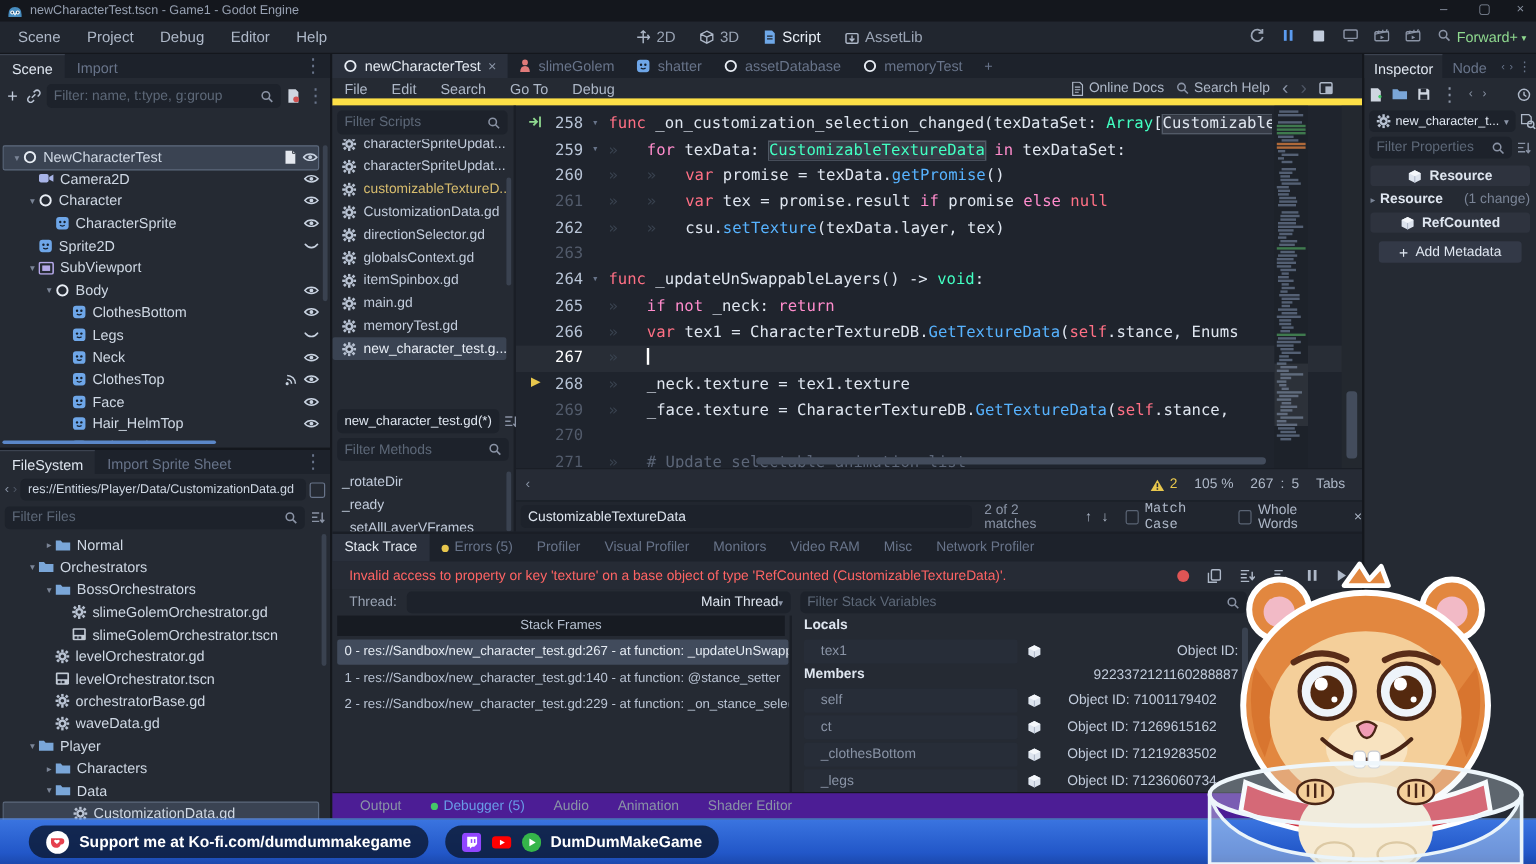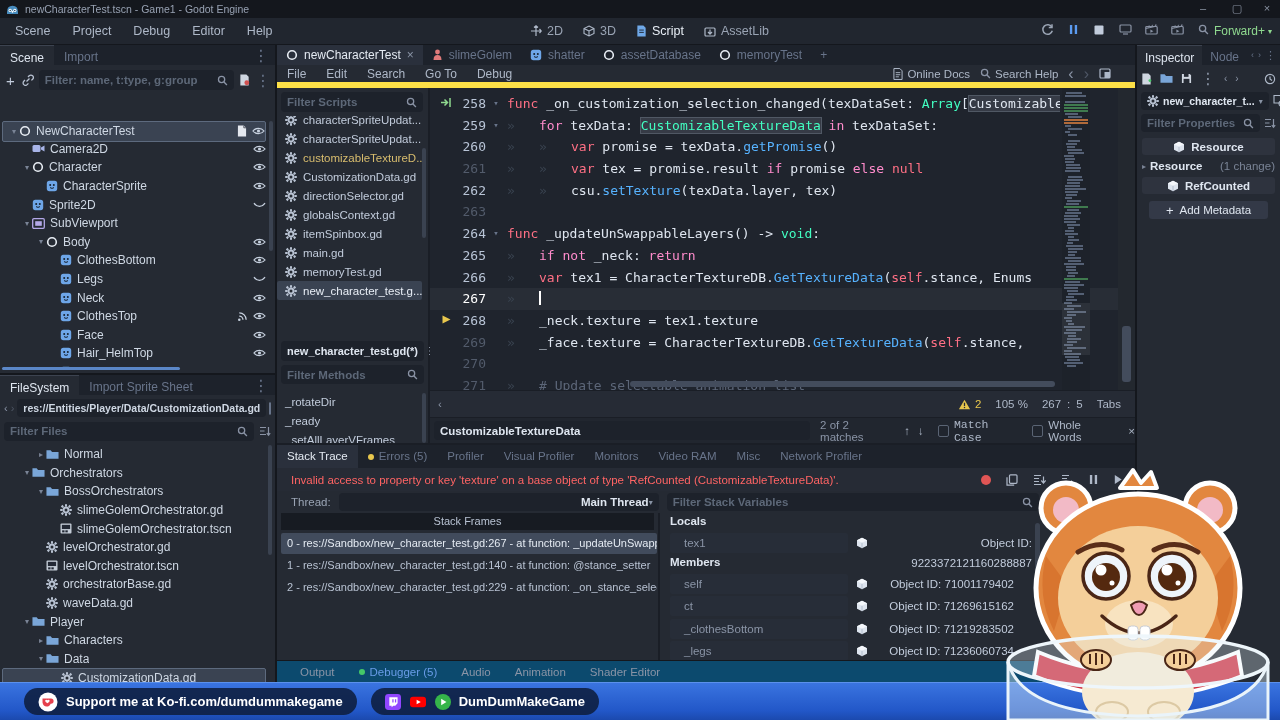--- a/index.html
+++ b/index.html
@@ -19,21 +19,21 @@
   .ws{display:flex;align-items:center;gap:5px;padding:0 10px;color:#9aa4b4;}
   .ws.active{color:#e8eef6;}
   .pb-ico{width:26px;text-align:center;}
   
   .panel{background:#252a33;}
   .dockhdr{background:#1d222b;}
   .tab{padding:2px 10px;font-size:12px;color:#68748a;height:20px;line-height:20px;box-sizing:border-box;}
   .tab.active{background:#252a33;color:#dfe6f0;border-top:1px solid #3c4350;}
   .input{background:#1d222b;border-radius:4px;color:#5d6878;font-size:11.5px;display:flex;align-items:center;
          padding:0 6px;box-sizing:border-box;}
-  .input .ph{flex:1;overflow:hidden;white-space:nowrap;font-weight:bold;}
+  .input .ph{flex:1;overflow:hidden;white-space:nowrap;}
   .treerow{position:absolute;left:0;right:7px;height:18.6px;display:flex;align-items:center;font-size:12px;color:#cfd8e4;white-space:nowrap;}
   .treerow .arrow{width:10px;color:#7a8496;font-size:8px;text-align:center;flex:0 0 auto;}
   .treerow .lbl{margin-left:5px;overflow:hidden;text-overflow:ellipsis;}
   .treerow .trail{margin-left:auto;display:flex;gap:5px;color:#c8d2e0;}
   .treerow.sel{background:#3a4352;border:1px solid #5d6a7e;border-radius:2px;}
   .scrollthumb{position:absolute;background:#3a4250;border-radius:3px;}
   
   .stab{display:flex;align-items:center;gap:6px;padding:0 9px;height:20px;font-size:12px;color:#68748a;}
   .stab.active{background:#2a303c;color:#e4eaf2;}
   .smenu{padding:0 10px;font-size:12px;color:#aeb8c8;}
@@ -1576,21 +1576,21 @@
               <path d="M6 0.8 L11 3.3 V8.7 L6 11.2 L1 8.7 V3.3Z" fill="#dde4ee"></path>
               <path d="M1 3.3 L6 5.8 L11 3.3 L6 0.8Z" fill="#f4f7fb"></path>
               <path d="M6 5.8 V11.2" stroke="#aab4c4" stroke-width="0.8"></path>
             </svg>
           </span>
           <div class="varrow-val" style="left: 214px; top: 128px; width: 140px;">Object ID: 71236060734</div>
         </div>
       <div class="scrollthumb" style="left:758px;top:78px;width:5px;height:60px;"></div>
     </div>
 
-    <div class="abs flex" style="left:0;top:615px;right:0;height:22px;background:#0c4a6e;border-top:1px solid #14171d;box-sizing:border-box;gap:2px;padding-left:12px;" id="bottom-tabs">
+    <div class="abs flex" style="left:0;top:615px;right:0;height:22px;background:#4c1d95;border-top:1px solid #14171d;box-sizing:border-box;gap:2px;padding-left:12px;" id="bottom-tabs">
         <div class="flex" style="gap: 5px; padding: 0px 11px; height: 22px; font-size: 11.5px; color: rgb(138, 148, 166);">
           <span>Output</span>
         </div>
         <div class="flex" style="gap: 5px; padding: 0px 11px; height: 22px; font-size: 11.5px; color: rgb(105, 156, 232);">
           <span class="hdr-dot" style="background: rgb(69, 200, 104); width: 6px; height: 6px;"></span>
           <span>Debugger (5)</span>
         </div>
         <div class="flex" style="gap: 5px; padding: 0px 11px; height: 22px; font-size: 11.5px; color: rgb(138, 148, 166);">
           <span>Audio</span>
         </div>

